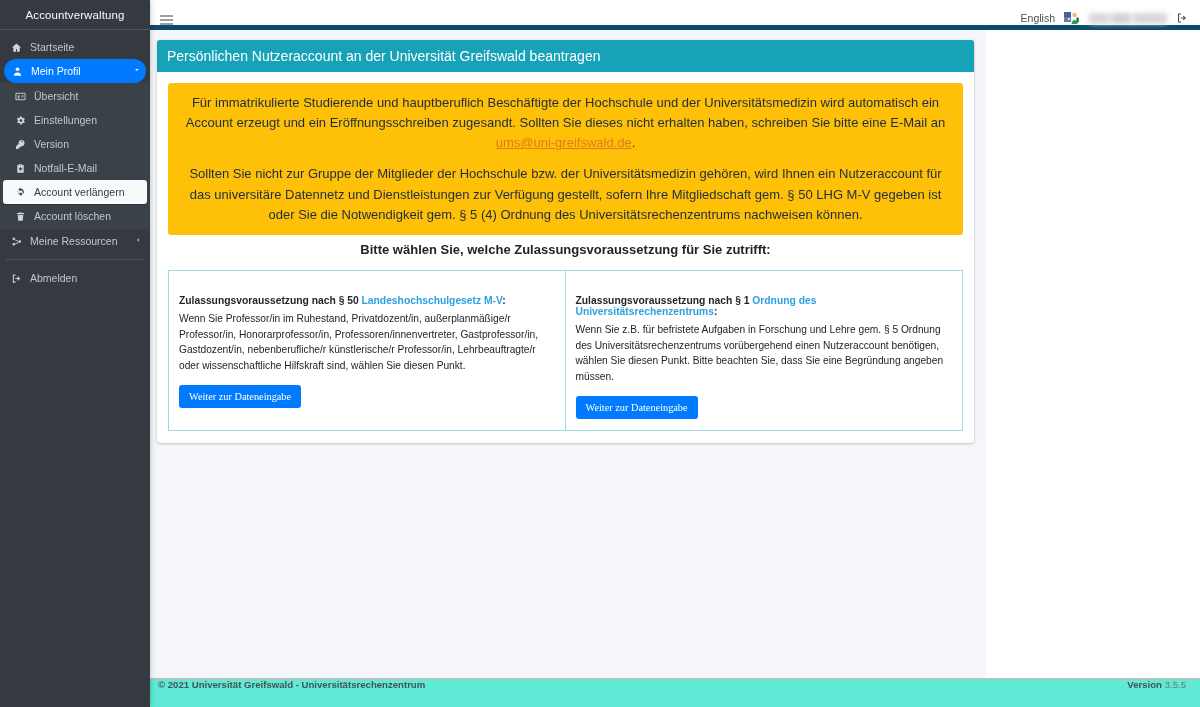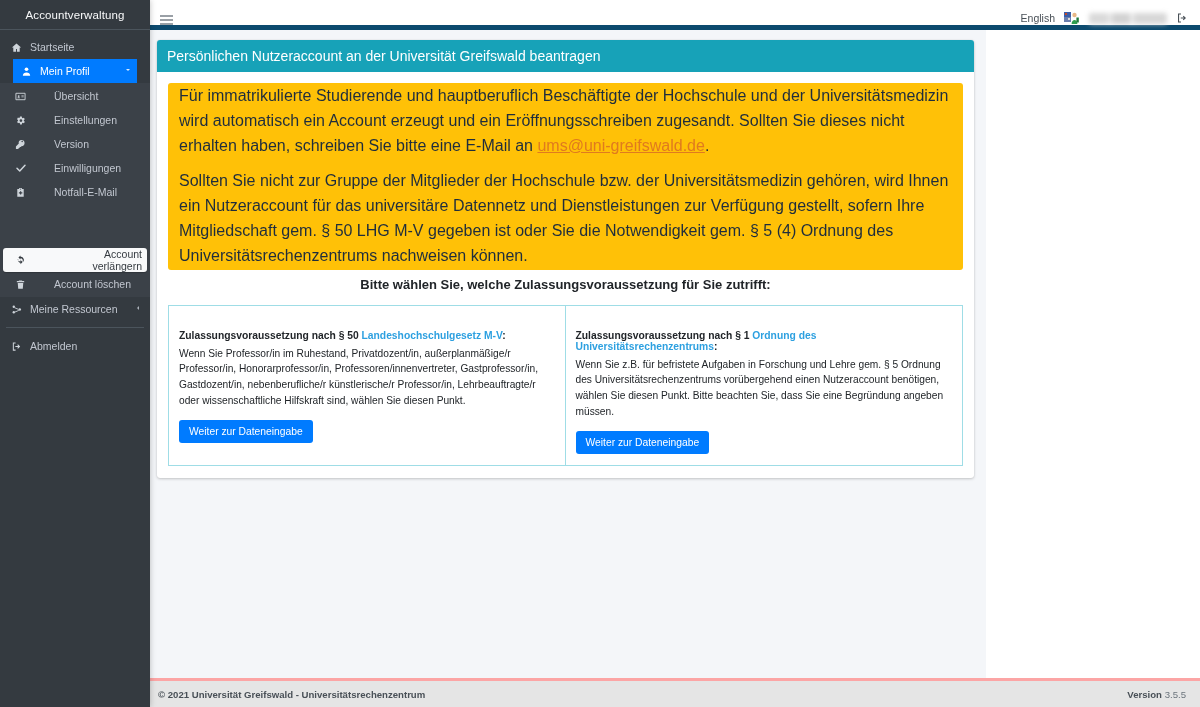--- a/index.html
+++ b/index.html
@@ -41,34 +41,34 @@
   }
   .nav-item .ic {
     width: 17px; min-width: 17px;
     display: inline-flex; align-items: center; justify-content: center;
     margin-right: 5px;
     color: #ced4da;
   }
   .nav-item .ic svg { display: block; }
   .nav-item.active-blue {
     background: #007bff; color: #ffffff;
-    border-radius: 0;
-    margin: 0 13px; padding: 0 5px;
+    border-radius: 12px;
+    margin: 0 4px; padding: 0 5px;
   }
   .nav-item.active-blue .ic { color: #fff; }
   .nav-item.active-white {
     background: #f8f9fa; color: #343a40;
     border-radius: 3px;
     margin: 0 3px; padding: 0 5px;
     box-shadow: 0 1px 1px rgba(0,0,0,.2);
   }
   .nav-item.active-white .ic { color: #343a40; }
   .nav-sub { background: #3b4148; padding: 1px 0; }
-  .nav-sub .nav-item { padding-left: 12px; gap: 20px; }
-  .nav-sub .nav-item.active-white { padding-left: 9px; margin-top: 44px; }
+  .nav-sub .nav-item { padding-left: 12px; }
+  .nav-sub .nav-item.active-white { padding-left: 9px; }
   .caret { margin-left: auto; font-size: 9px; opacity: .85; }
   .nav-divider { height: 1px; background: #4b545c; margin: 6px 6px; }
 
   
   .main {
     flex: 1; height: 707px;
     display: flex; flex-direction: column;
     background: #ffffff;
     position: relative;
   }
@@ -119,23 +119,24 @@
     font-size: 14px;
     padding: 8px 10px;
     border-top-left-radius: 3px; border-top-right-radius: 3px;
   }
   .card-body { padding: 11px 11px 12px 11px; }
 
   .alert-warning {
     background: #ffc107;
     color: #1f2d3d;
     border-radius: 3px;
-    padding: 1px 11px;
-    font-size: 16px;
+    padding: 10px 11px;
+    font-size: 13px;
     line-height: 1.55;
+    text-align: center;
   }
   .alert-warning p + p { margin-top: 11px; }
   .alert-warning a { color: #e07a1f; text-decoration: underline; }
 
   .choose-title {
     text-align: center;
     font-size: 13px;
     color: #212529;
     margin: 7px 0 13px 0;
   }
@@ -160,31 +161,31 @@
     color: #212529;
   }
   .btn-primary {
     display: inline-block;
     margin-top: 11px;
     background: #007bff;
     color: #ffffff;
     border: none;
     border-radius: 3px;
     font-size: 10.3px;
-    font-family: Liberation Sans, sans-serif;
+    font-family: Liberation Serif, serif;
     padding: 6px 10px;
     cursor: pointer;
   }
 
   
   .footer {
     height: 29px; min-height: 29px;
-    background: #e5e5e5;
-    border-top: 3px solid #fca5a5;
-    display: flex; align-items: center;
+    background: #5eead4;
+    border-top: 1px solid #fca5a5;
+    display: flex; align-items: flex-start;
     padding: 0 14px 0 8px;
     font-size: 9.6px;
     color: #6c757d;
   }
   .footer .copy { font-weight: bold; color: #495057; }
   .footer .ver { margin-left: auto; }
   .footer .ver b { color: #495057; }
 </style>
 </head>
 <body>
@@ -245,28 +246,20 @@
 
         <div class="nav-item">
           <span class="ic">
             <svg width="11" height="11" viewBox="0 0 24 24" fill="currentColor">
                 <path d="M14 2a6 6 0 00-5.7 8L2 16.3V22h5.7v-2.4h2.4v-2.4h2.4l1.6-1.6A6 6 0 1014 2zm1.6 5.2a1.6 1.6 0 110-3.2 1.6 1.6 0 010 3.2z"></path>
               </svg>
           </span>
           <span>Version</span>
         </div>
 
-        <div class="nav-item">
-          <span class="ic">
-            <svg width="12" height="12" viewBox="0 0 24 24" fill="none" stroke="currentColor" stroke-width="3" stroke-linecap="round" stroke-linejoin="round">
-                <path d="M4 12.5l5.5 5.5L20 6.5"></path>
-              </svg>
-          </span>
-          <span>Einwilligungen</span>
-        </div>
 
         <div class="nav-item">
           <span class="ic">
             <svg width="11" height="11" viewBox="0 0 24 24" fill="currentColor">
                 <path d="M9 2h6v2.5h4v17H5v-17h4V2zm1.8 1.7v1.8h2.4V3.7h-2.4zM11 9v2.5H8.5v2.5H11V16.5h2.5V14H16v-2.5h-2.5V9H11z"></path>
               </svg>
           </span>
           <span>Notfall-E-Mail</span>
         </div>
 

